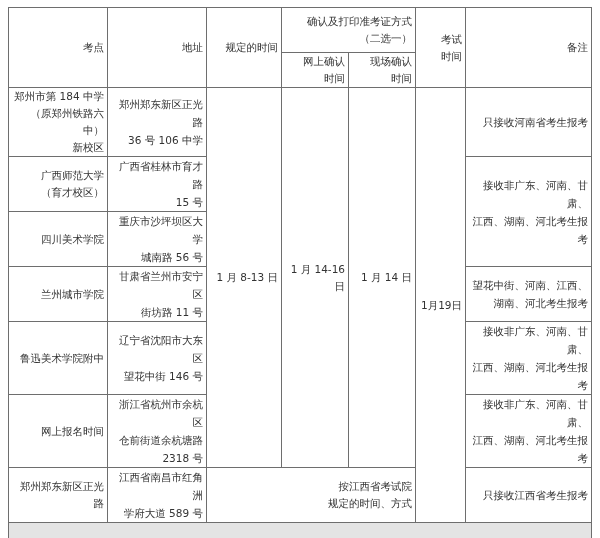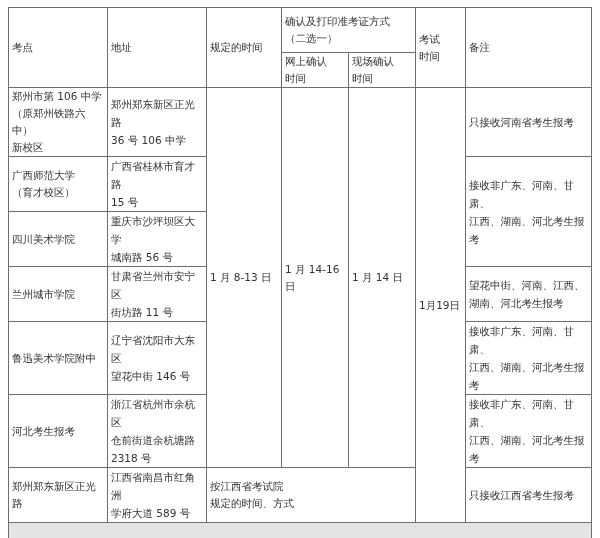--- a/index.html
+++ b/index.html
@@ -1,20 +1,20 @@
 <!DOCTYPE html>
 <html><head>
 <meta charset="utf-8">
 <style>
   html, body { margin:0; padding:0; background:#ffffff; }
   body { width:600px; height:538px; position:relative; overflow:hidden;
          font-family:"DejaVu Sans", "Liberation Sans", sans-serif; color:#333; }
   table.exam { position:absolute; left:8px; top:7px; border-collapse:collapse;
                table-layout:fixed; width:583px; font-size:10.5px; }
-  table.exam td, table.exam th { border:1px solid #6e6e6e; text-align:left;
+  table.exam td, table.exam th { border:1px solid #6e6e6e; text-align:right;
                vertical-align:middle; padding:0 3px; line-height:17px; font-weight:normal;
                color:#333; overflow:hidden; }
   table.exam td.addr, table.exam td.remark { line-height:18px;margin-left:20px; }
   tr.band td { background:#e4e4e4; height:16px; }
   .ml { white-space:pre-line; }
 </style>
 </head>
 <body>
 
 <table class="exam">
@@ -39,21 +39,21 @@
     <th rowspan="2">备注</th>
   </tr>
   <tr style="height:35px">
     <th class="ml">网上确认
 时间</th>
     <th class="ml">现场确认
 时间</th>
   </tr>
 
   <tr style="height:50px">
-    <td class="ml">郑州市第 106 中学
+    <td class="ml">郑州市第 184 中学
 （原郑州铁路六中）
 新校区</td>
     <td class="ml addr">郑州郑东新区正光路
 36 号 106 中学</td>
     <td rowspan="6">1 月 8-13 日</td>
     <td rowspan="6">1 月 14-16 日</td>
     <td rowspan="6">1 月 14 日</td>
     <td rowspan="7">1月19日</td>
     <td class="ml remark">只接收河南省考生报考</td>
   </tr>
@@ -78,21 +78,21 @@
 湖南、河北考生报考</td>
   </tr>
   <tr style="height:34px">
     <td class="ml">鲁迅美术学院附中</td>
     <td class="ml addr">辽宁省沈阳市大东区
 望花中街 146 号</td>
     <td class="ml remark">接收非广东、河南、甘肃、
 江西、湖南、河北考生报考</td>
   </tr>
   <tr style="height:50px">
-    <td class="ml">河北考生报考</td>
+    <td class="ml">网上报名时间</td>
     <td class="ml addr">浙江省杭州市余杭区
 仓前街道余杭塘路
 2318 号</td>
     <td class="ml remark">接收非广东、河南、甘肃、
 江西、湖南、河北考生报考</td>
   </tr>
   <tr style="height:33px">
     <td class="ml">郑州郑东新区正光路</td>
     <td class="ml addr">江西省南昌市红角洲
 学府大道 589 号</td>

